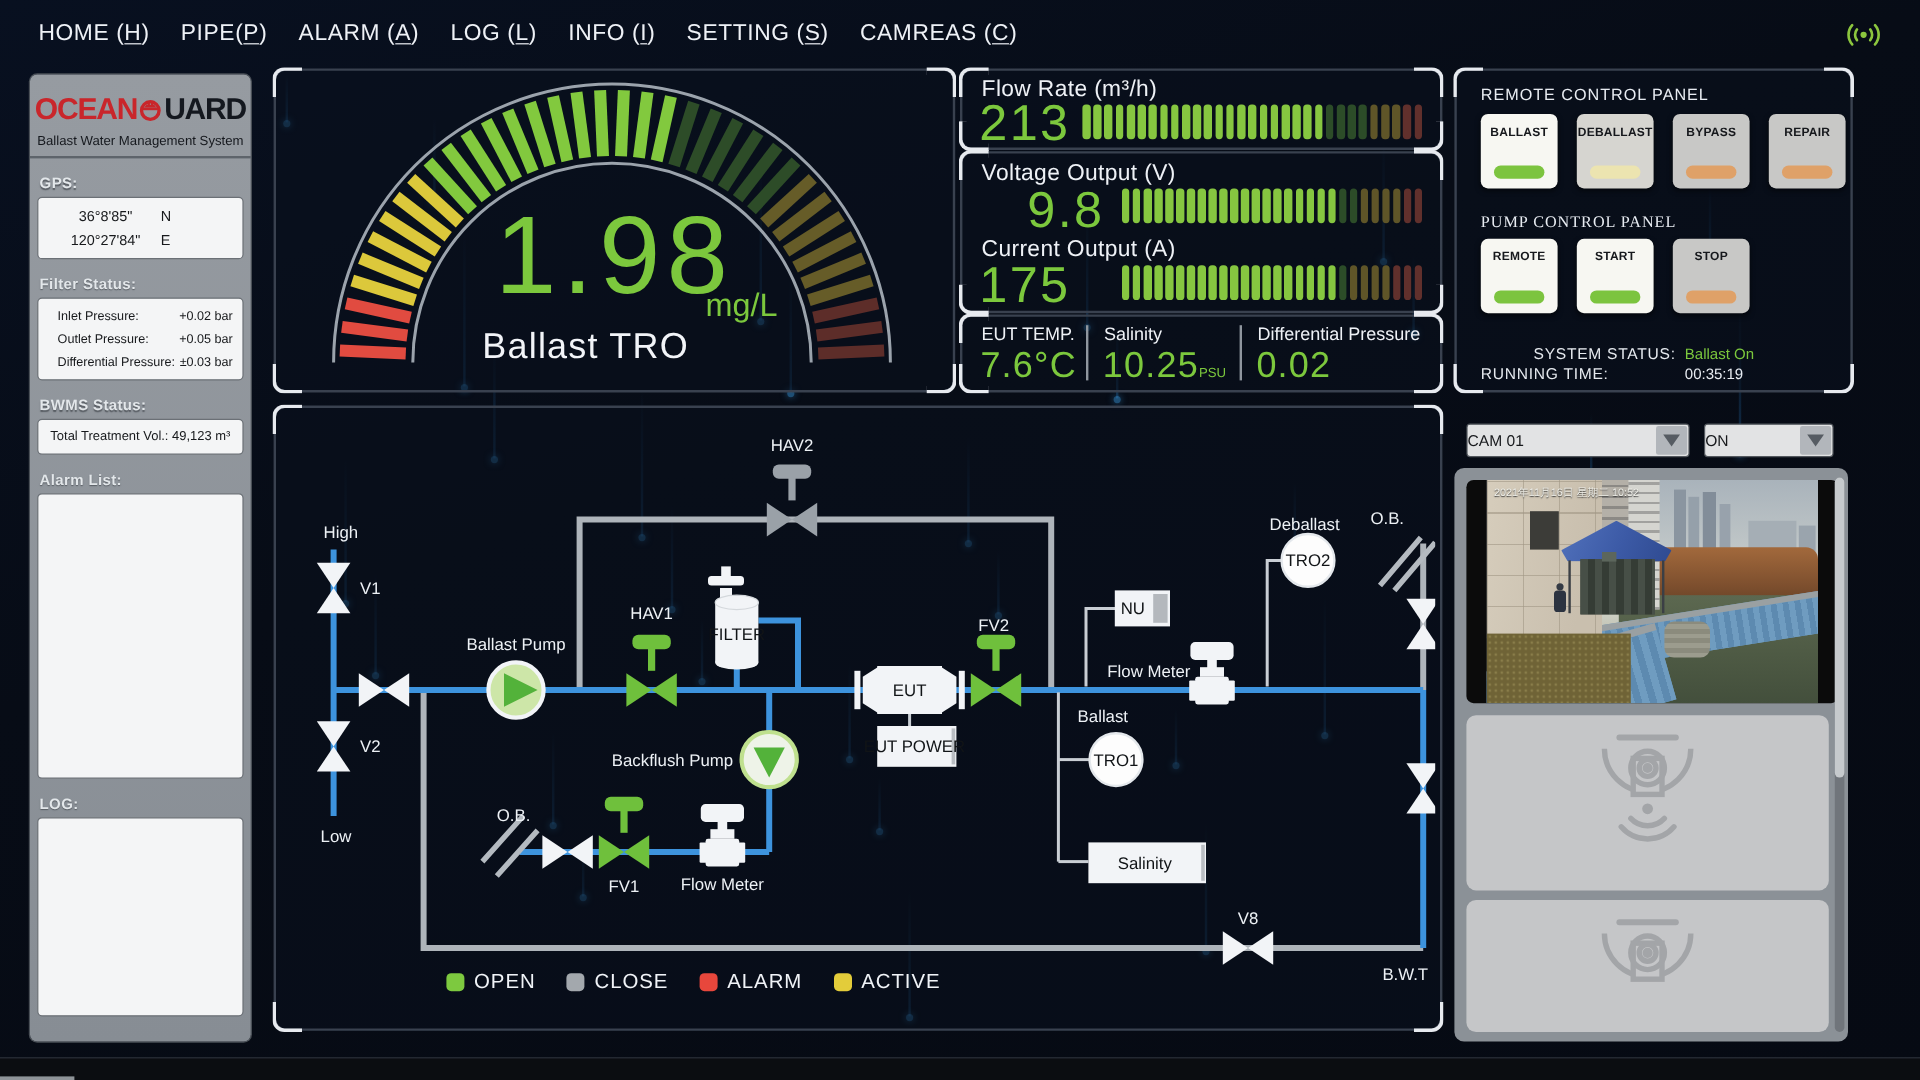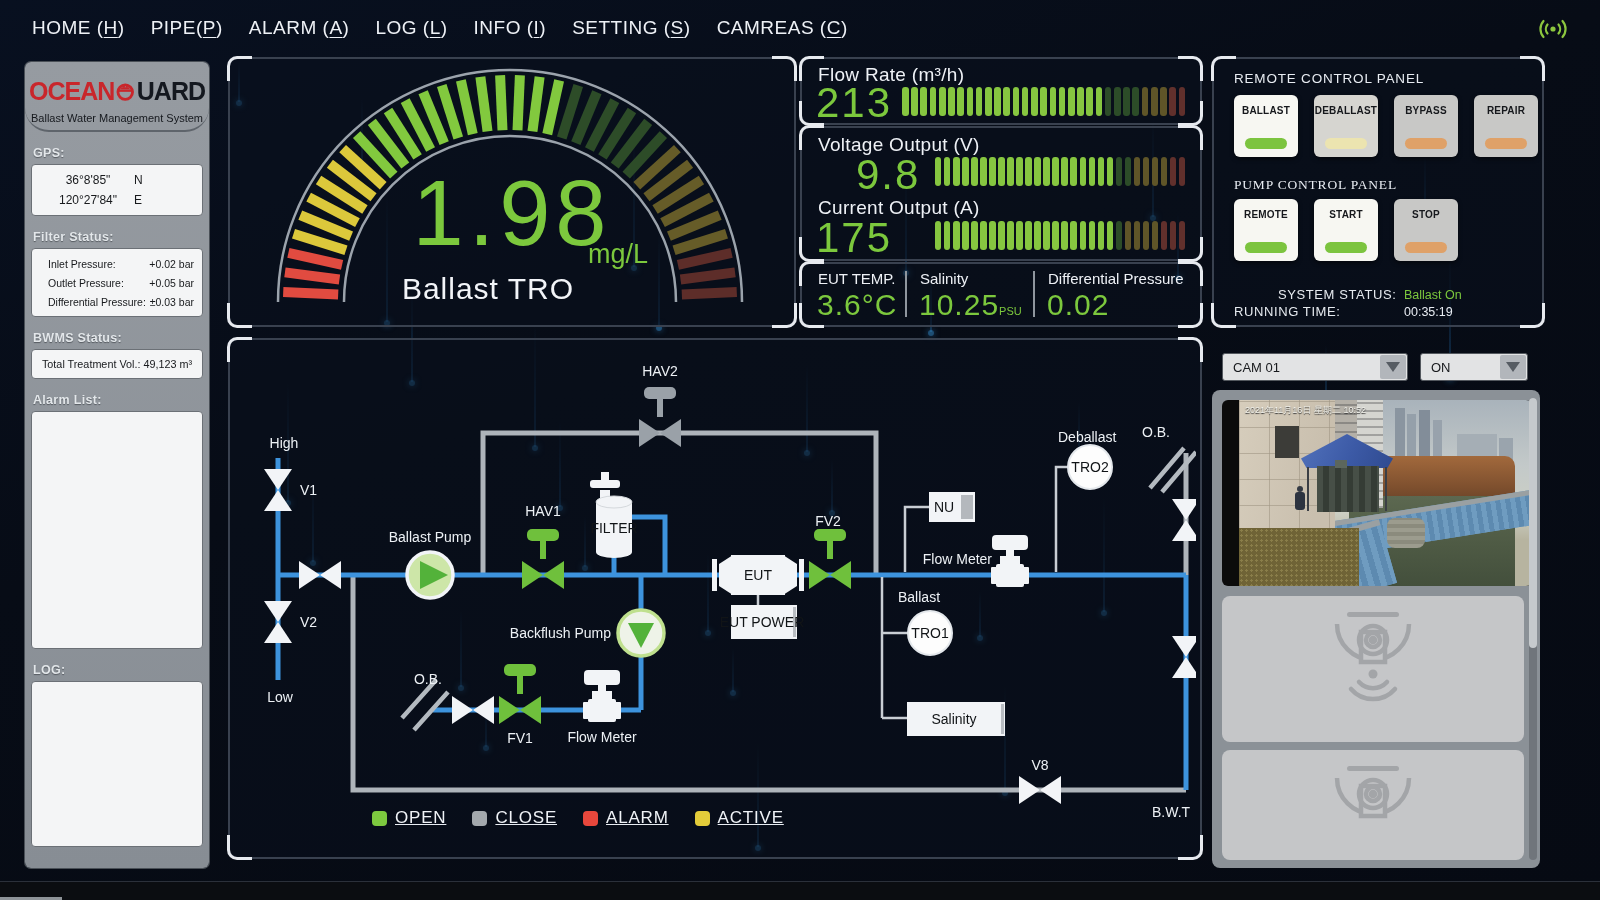--- a/index.html
+++ b/index.html
@@ -21,21 +21,21 @@
   #nav{position:absolute;left:32px;top:0;height:55px;display:flex;align-items:center;gap:26px;}
   .nav-item{font-size:19px;letter-spacing:.5px;color:#eef1f6;cursor:pointer;white-space:pre;}
   .nav-item .k{text-decoration:underline;text-underline-offset:3px;}
   #beacon{position:absolute;right:28px;top:16px;}
   
   #sidebar{position:absolute;left:25px;top:62px;width:184px;height:806px;background:linear-gradient(180deg,#969ba1,#878d94);
            border-radius:6px;box-shadow:0 0 0 1px #4a5057;}
   .sb-head{margin:14px 8px 4px 8px;font-size:12.5px;font-weight:bold;color:#e3e7ea;
            text-shadow:0 1px 1px #555a60;letter-spacing:.3px;}
   .sb-box{margin:0 6px;background:#f4f5f6;border:1px solid #6b7076;border-radius:4px;color:#17191c;}
-  #logo{padding:10px 4px 6px 4px;text-align:center;border-bottom:2px solid #5e646b;border-radius:24px;}
+  #logo{padding:10px 4px 6px 4px;text-align:center;border-bottom:2px solid #5e646b;}
   #logo .row{display:flex;align-items:center;justify-content:center;}
   #logo .w1{color:#c9262b;font-weight:bold;font-size:25px;letter-spacing:-1px;}
   #logo .w2{color:#14181f;font-weight:bold;font-size:25px;letter-spacing:-1px;}
   #logo .tag{font-size:11px;color:#15181d;margin-top:2px;}
   .gps-row{display:flex;padding:3px 10px;font-size:12px;}
   .gps-row .v{flex:0 0 92px;text-align:center;}
   .fil-row{display:flex;justify-content:space-between;padding:3.5px 8px 3.5px 16px;font-size:10.5px;}
   .sb-single{padding:8px 4px;text-align:center;font-size:10.8px;}
   
   #gauge-panel{left:228px;top:57px;width:564px;height:266px;}
@@ -69,45 +69,45 @@
   .ctl-btn .pill{width:42px;height:11px;border-radius:6px;}
   .ctl-btn[data-state="on"]{background:#f7f7f2;} .ctl-btn[data-state="on"] .pill{background:#7cc43f;}
   .ctl-btn[data-state="idle"]{background:#d6d5d0;} .ctl-btn[data-state="idle"] .pill{background:#ece4b0;}
   .ctl-btn[data-state="off"]{background:#c8c8c6;} .ctl-btn[data-state="off"] .pill{background:#dfa168;}
   .st-row{position:absolute;left:20px;font-size:13px;letter-spacing:.6px;color:#e6eaef;}
   .st-val{position:absolute;left:190px;font-size:12.5px;}
   .green-txt{color:#7cc83d;}
   
   .dd{position:absolute;height:28px;background:#e2e3e4;border:1px solid #53585e;border-radius:3px;
       display:flex;align-items:center;justify-content:space-between;color:#17191c;font-size:13px;
-      padding-left:10px;box-sizing:border-box;cursor:pointer;}
+      box-sizing:border-box;cursor:pointer;}
   .dd .arr{width:26px;height:24px;margin-right:1px;background:#b2b6bb;border-radius:2px;
            display:flex;align-items:center;justify-content:center;}
   .dd .tri{width:0;height:0;border-left:7px solid transparent;border-right:7px solid transparent;border-top:10px solid #565c63;}
   #cam-body{position:absolute;left:1212px;top:390px;width:328px;height:478px;background:#8b9197;border-radius:8px;}
   #photo{position:absolute;left:10px;top:10px;width:310px;height:186px;background:#0b0b0b;border-radius:6px;overflow:hidden;}
   #photo .ph-in{position:absolute;left:17px;top:0;width:276px;height:186px;overflow:hidden;
-      background:linear-gradient(180deg,#a9b3bb 0%,#c3c9c9 35%,#cdd0c5 60%,#b7b4a0 75%);padding-left:28px;}
+      background:linear-gradient(180deg,#a9b3bb 0%,#c3c9c9 35%,#cdd0c5 60%,#b7b4a0 75%);}
   .ph{position:absolute;}
   #ph-stamp{position:absolute;left:6px;top:4px;font-size:9px;color:#f0f0ea;text-shadow:0 1px 1px #333;z-index:9;}
   #cam-scroll{position:absolute;left:317px;top:8px;width:8px;height:462px;background:#70757b;border-radius:4px;}
   #cam-thumb{position:absolute;left:0;top:0;width:8px;height:250px;background:#c6cacd;border-radius:4px;}
   .cam-ph{position:absolute;left:10px;width:302px;background:#c5c6c8;border-radius:8px;overflow:hidden;
           display:flex;justify-content:center;padding-top:14px;box-sizing:border-box;}
   
   #diagram-panel{left:228px;top:338px;width:970px;height:517px;}
   #dsvg{position:absolute;left:0;top:0;}
   #dsvg text{font-family:"Liberation Sans",sans-serif;fill:#edf1f5;font-size:14px;}
   #dsvg text.dk{fill:#111417;}
   .pb{stroke:#3d93dd;stroke-width:5;fill:none;}
   .pg{stroke:#aeb4ba;stroke-width:5;fill:none;}
   .pt{stroke:#c9ced4;stroke-width:2.5;fill:none;}
   .obs{stroke:#b4bac0;stroke-width:4.5;fill:none;}
   .wht{fill:#f2f4f7;} .grn{fill:#6fc03c;} .gry{fill:#9aa1a8;}
-  #legend{position:absolute;left:142px;top:468px;display:flex;gap:26px;align-items:center;text-decoration:underline;}
+  #legend{position:absolute;left:142px;top:468px;display:flex;gap:26px;align-items:center;}
   .lg-item{display:flex;align-items:center;gap:8px;font-size:17px;letter-spacing:.8px;color:#f0f3f7;}
   .lg-sq{width:15px;height:15px;border-radius:4px;}
   
   #footer{position:absolute;left:0;top:881px;width:1600px;height:19px;background:#0b0d11;border-top:1px solid #2b303a;}
   #footer .nub{position:absolute;left:0;bottom:0;width:62px;height:4px;background:#8e9398;}
 </style>
 </head>
 <body>
 
 <div id="app">
@@ -449,21 +449,21 @@
         <i class="seg r"></i>
       </div>
   <s class="ck tl"></s>
       <s class="ck tr"></s>
       <s class="ck bl"></s>
       <s class="ck br"></s>
     </div>
 
   <div class="panel corners" id="stat-panel">
     <div class="s-label" style="left:16px;">EUT TEMP.</div>
-    <div class="s-value" style="left:15px;">3.6°C</div>
+    <div class="s-value" style="left:15px;">7.6°C</div>
     <div class="stat-div" style="left:103px;"></div>
     <div class="s-label" style="left:118px;">Salinity</div>
     <div class="s-value" style="left:117px;"><span>10.25</span><span class="psu">PSU</span></div>
     <div class="stat-div" style="left:231px;"></div>
     <div class="s-label" style="left:246px;">Differential Pressure</div>
     <div class="s-value" style="left:245px;">0.02</div>
   <s class="ck tl"></s>
       <s class="ck tr"></s>
       <s class="ck bl"></s>
       <s class="ck br"></s>

